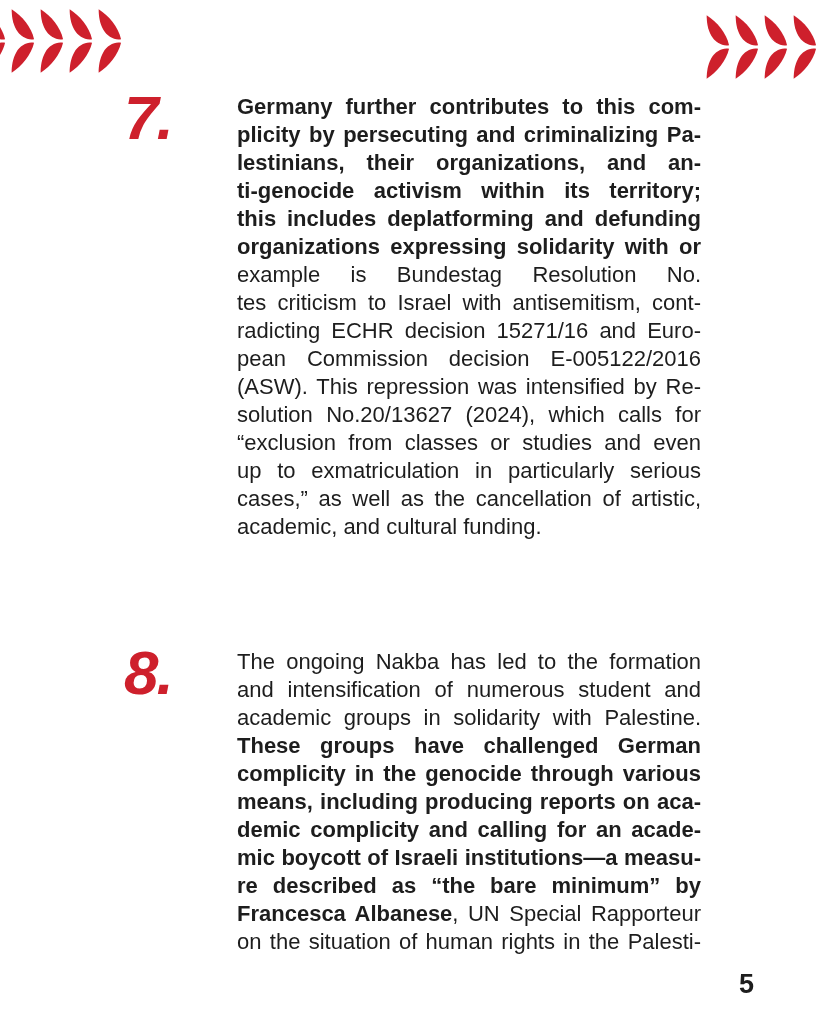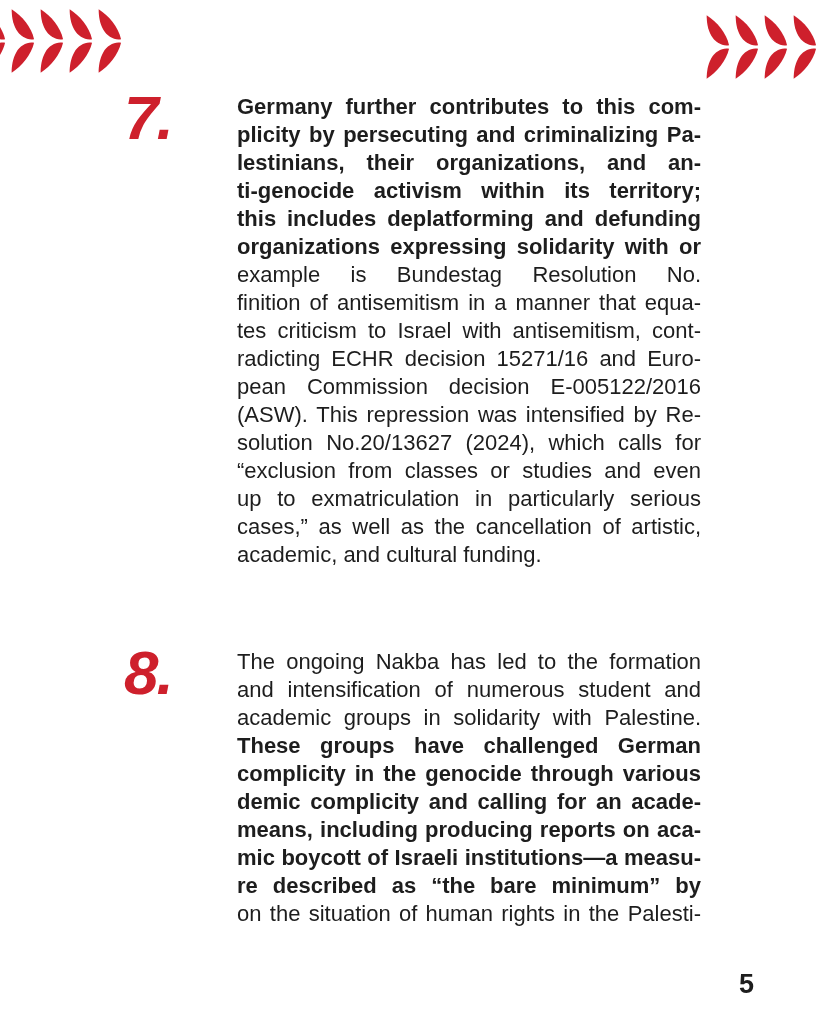--- a/index.html
+++ b/index.html
@@ -65,41 +65,41 @@
   <div id="items-root">
       <div class="item item-0">
         <div class="marker" style="color: rgb(206, 32, 44);">7.</div>
         <div class="line"><span class="bold">Germany further contributes to this com-</span></div>
         <div class="line"><span class="bold">plicity by persecuting and criminalizing Pa-</span></div>
         <div class="line"><span class="bold">lestinians, their organizations, and an-</span></div>
         <div class="line"><span class="bold">ti-genocide activism within its territory;</span></div>
         <div class="line"><span class="bold">this includes deplatforming and defunding</span></div>
         <div class="line"><span class="bold">organizations expressing solidarity with or</span></div>
         <div class="line"><span>example is Bundestag Resolution No.</span></div>
-        <div class="line"><span>finition of antisemitism in a manner that equa-</span></div>
         <div class="line"><span>tes criticism to Israel with antisemitism, cont-</span></div>
         <div class="line"><span>radicting ECHR decision 15271/16 and Euro-</span></div>
         <div class="line"><span>pean Commission decision E-005122/2016</span></div>
         <div class="line"><span>(ASW). This repression was intensified by Re-</span></div>
         <div class="line"><span>solution No.20/13627 (2024), which calls for</span></div>
         <div class="line"><span>“exclusion from classes or studies and even</span></div>
         <div class="line"><span>up to exmatriculation in particularly serious</span></div>
         <div class="line"><span>cases,” as well as the cancellation of artistic,</span></div>
         <div class="line flow-end"><span>academic, and cultural funding.</span></div>
       </div>
       <div class="item item-1">
         <div class="marker" style="color: rgb(206, 32, 44);">8.</div>
         <div class="line"><span>The ongoing Nakba has led to the formation</span></div>
         <div class="line"><span>and intensification of numerous student and</span></div>
         <div class="line"><span>academic groups in solidarity with Palestine.</span></div>
         <div class="line"><span class="bold">These groups have challenged German</span></div>
         <div class="line"><span class="bold">complicity in the genocide through various</span></div>
+        <div class="line"><span class="bold">means, including producing reports on aca-</span></div>
         <div class="line"><span class="bold">demic complicity and calling for an acade-</span></div>
-        <div class="line"><span class="bold">means, including producing reports on aca-</span></div>
         <div class="line"><span class="bold">mic boycott of Israeli institutions—a measu-</span></div>
         <div class="line"><span class="bold">re described as “the bare minimum” by</span></div>
+        <div class="line"><span class="bold">Francesca Albanese</span><span>, UN Special Rapporteur</span></div>
         <div class="line"><span>on the situation of human rights in the Palesti-</span></div>
       </div>
     </div>
 
   <div class="page-number">5</div>
 
 </div>
 
 </body></html>

